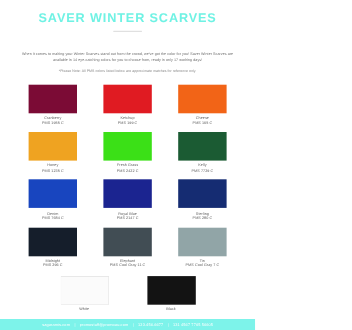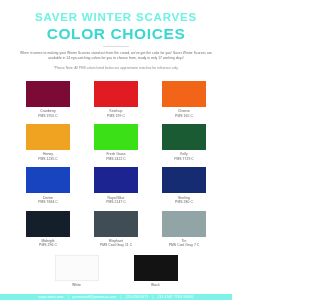--- a/index.html
+++ b/index.html
@@ -19,21 +19,21 @@
     width: 232px;
     height: 300px;
     background: #ffffff;
     box-sizing: border-box;
     display: flex;
     flex-direction: column;
   }
 
   
   .header {
-    padding: 11px 10px 0 10px;
+    padding: 11px 10px 14px 10px;
     text-align: center;
   }
   .title-1 {
     font-size: 11.5px;
     font-weight: bold;
     letter-spacing: 0.8px;
     color: #6ff2e4;
     line-height: 13px;
     margin: 0;
   }
@@ -143,21 +143,20 @@
     opacity: 0.85;
   }
 </style>
 </head>
 <body>
 
 <div class="page">
 
   <div class="header">
     <div class="title-1" style="color: rgb(111, 242, 228);">SAVER WINTER SCARVES</div>
-    <div class="title-2" style="color: rgb(55, 217, 208);">COLOR CHOICES</div>
     <div class="divider"></div>
   </div>
 
   <div class="intro">
     <p>When it comes to making your Winter Scarves stand out from the crowd, we've got the color for you! Saver Winter Scarves are available in 14 eye-catching colors for you to choose from, ready in only 17 working days!</p>
     <p class="note">*Please Note: All PMS colors listed below are approximate matches for reference only.</p>
   </div>
 
   <div class="grid">
 

